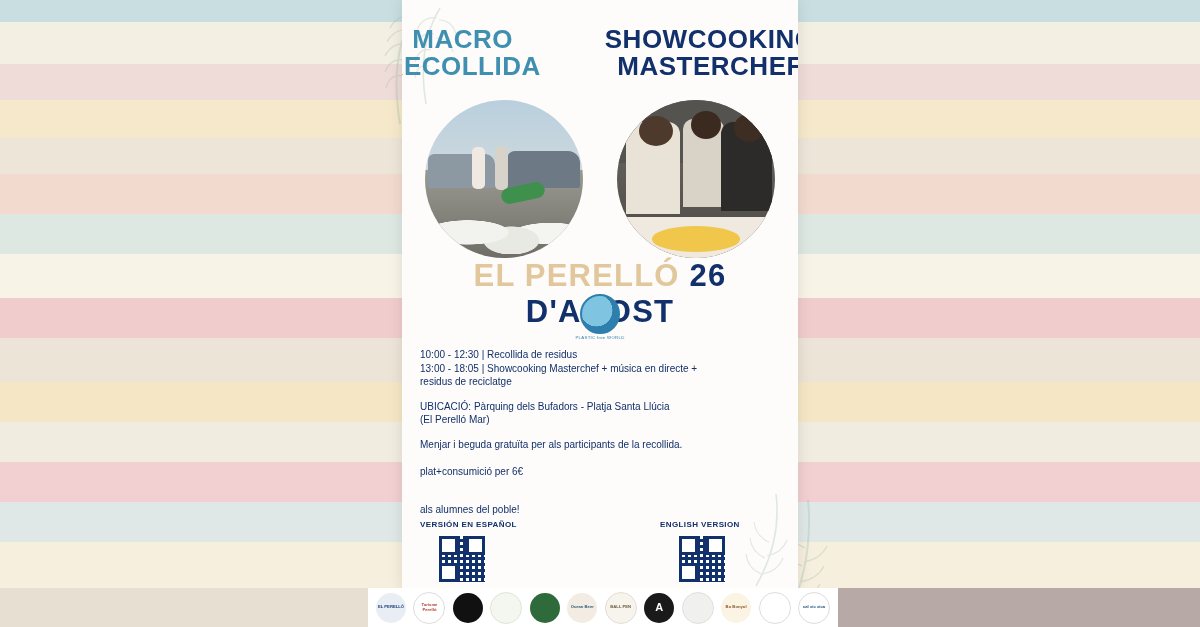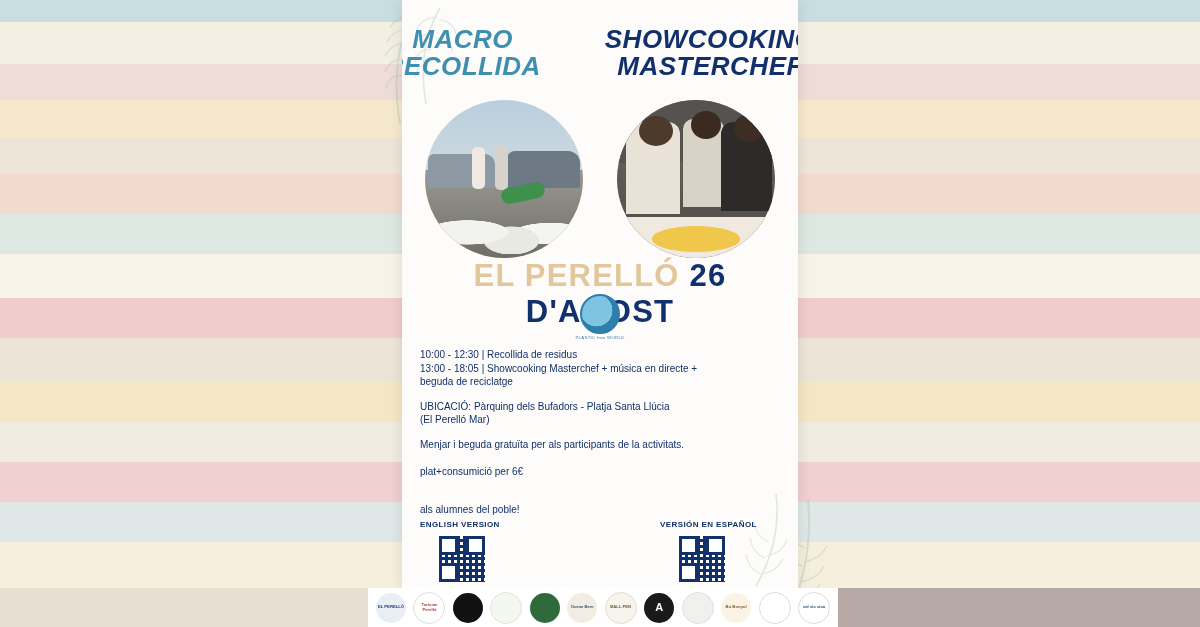--- a/index.html
+++ b/index.html
@@ -59,21 +59,20 @@
   }
 
   .head-row {
     position: absolute;
     top: 26px;
     left: 0;
     width: 100%;
     display: flex;
     justify-content: center;
     gap: 64px;
-    font-style: italic;
   }
   .head-col {
     text-align: center;
   }
   .head-col .l1, .head-col .l2 {
     display: block;
     font-weight: bold;
     letter-spacing: .5px;
     line-height: 1.05;
   }
@@ -359,50 +358,50 @@
 
   <div class="logo">
     <div class="ring"></div>
     <div class="ltxt">PLASTIC free WORLD</div>
   </div>
 
   <div class="body-text">
     <p class="sched">
       <span>10:00 - 12:30 | Recollida de residus</span><br>
       <span>13:00 - 18:05 | Showcooking Masterchef + música en directe +</span><br>
-      <span>beguda de reciclatge</span>
+      <span>residus de reciclatge</span>
     </p>
     <p>
       <span>UBICACIÓ: Pàrquing dels Bufadors - Platja Santa Llúcia</span><br>
       <span>(El Perelló Mar)</span>
     </p>
     <p>
-      <span>Menjar i beguda gratuïta per als participants de la activitats.</span><br>
+      <span>Menjar i beguda gratuïta per als participants de la recollida.</span><br>
       <br>
       <span>plat+consumició per 6€</span>
     </p>
     <p>
       <br>
       <span>als alumnes del poble!</span>
     </p>
   </div>
 
   <div class="qr-row">
+    <div class="qr-block">
+      <div class="qr-label">VERSIÓN EN ESPAÑOL</div>
+      <div class="qr">
+          <i></i>
+        </div>
+    </div>
     <div class="qr-block right">
       <div class="qr-label">ENGLISH VERSION</div>
       <div class="qr">
           <i></i>
         </div>
     </div>
-    <div class="qr-block">
-      <div class="qr-label">VERSIÓN EN ESPAÑOL</div>
-      <div class="qr">
-          <i></i>
-        </div>
-    </div>
   </div>
 </div>
 
 <div id="sponsors">
   <div class="sp" style="background:#e9eef5;color:#1c3f7a;">
     <span>EL PERELLÓ</span>
   </div>
   <div class="sp" style="background:#ffffff;color:#b03a2e;border:1px solid #ddd;">
     <span>Turisme Perelló</span>
   </div>

